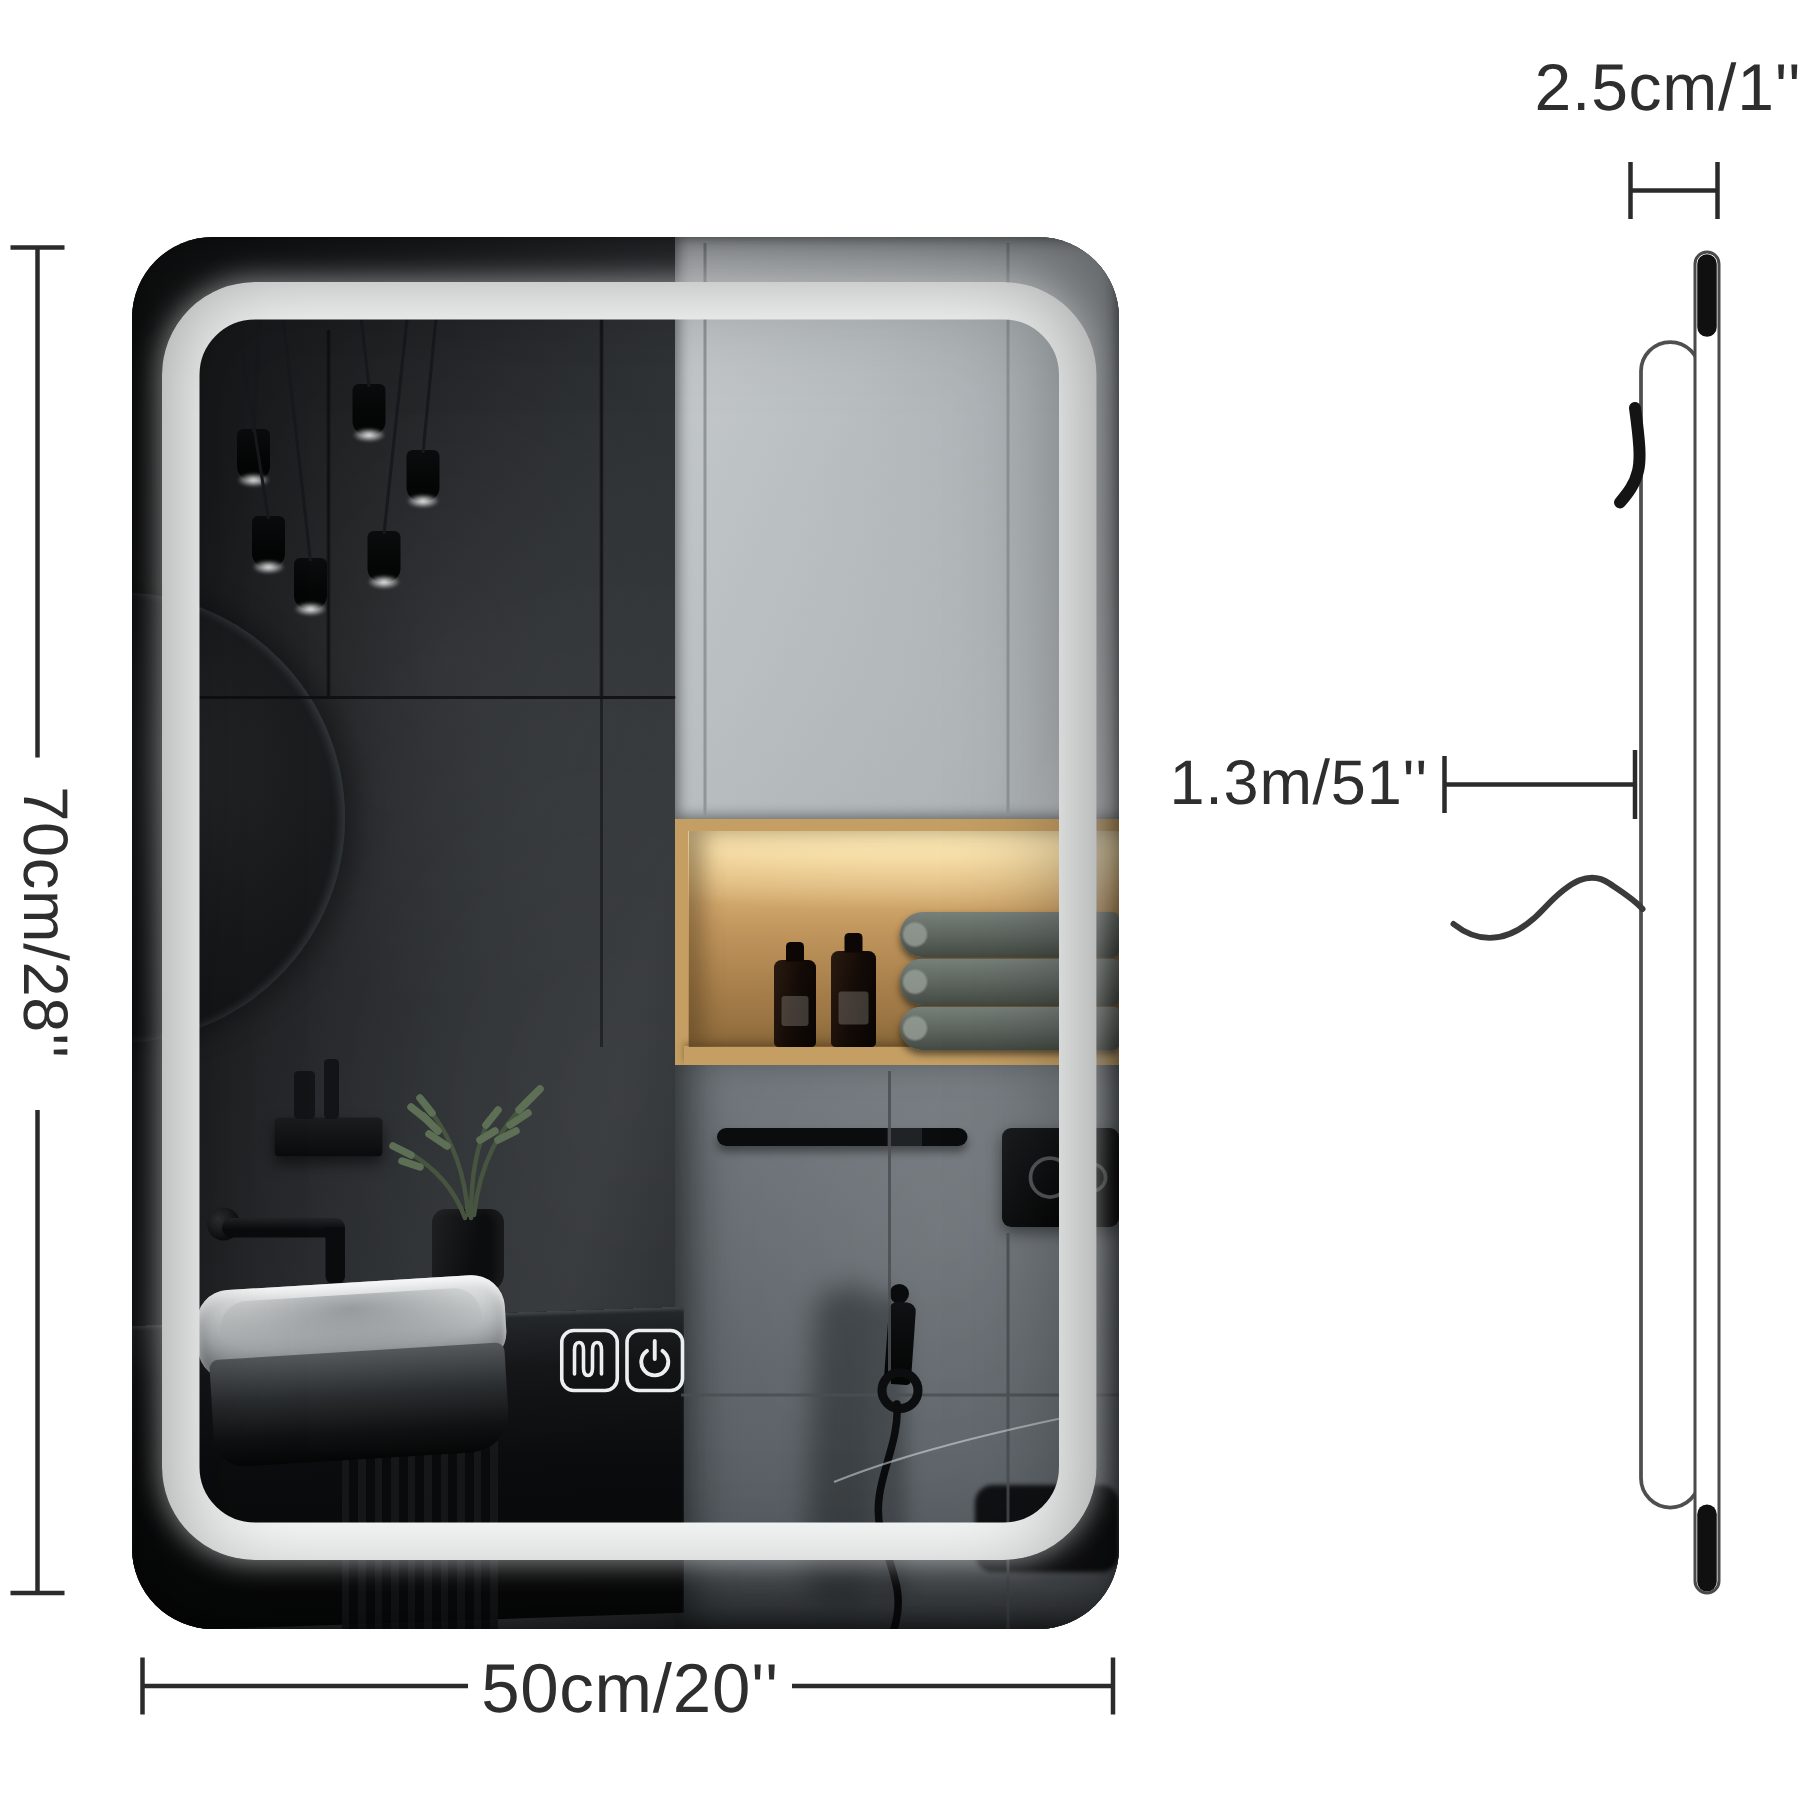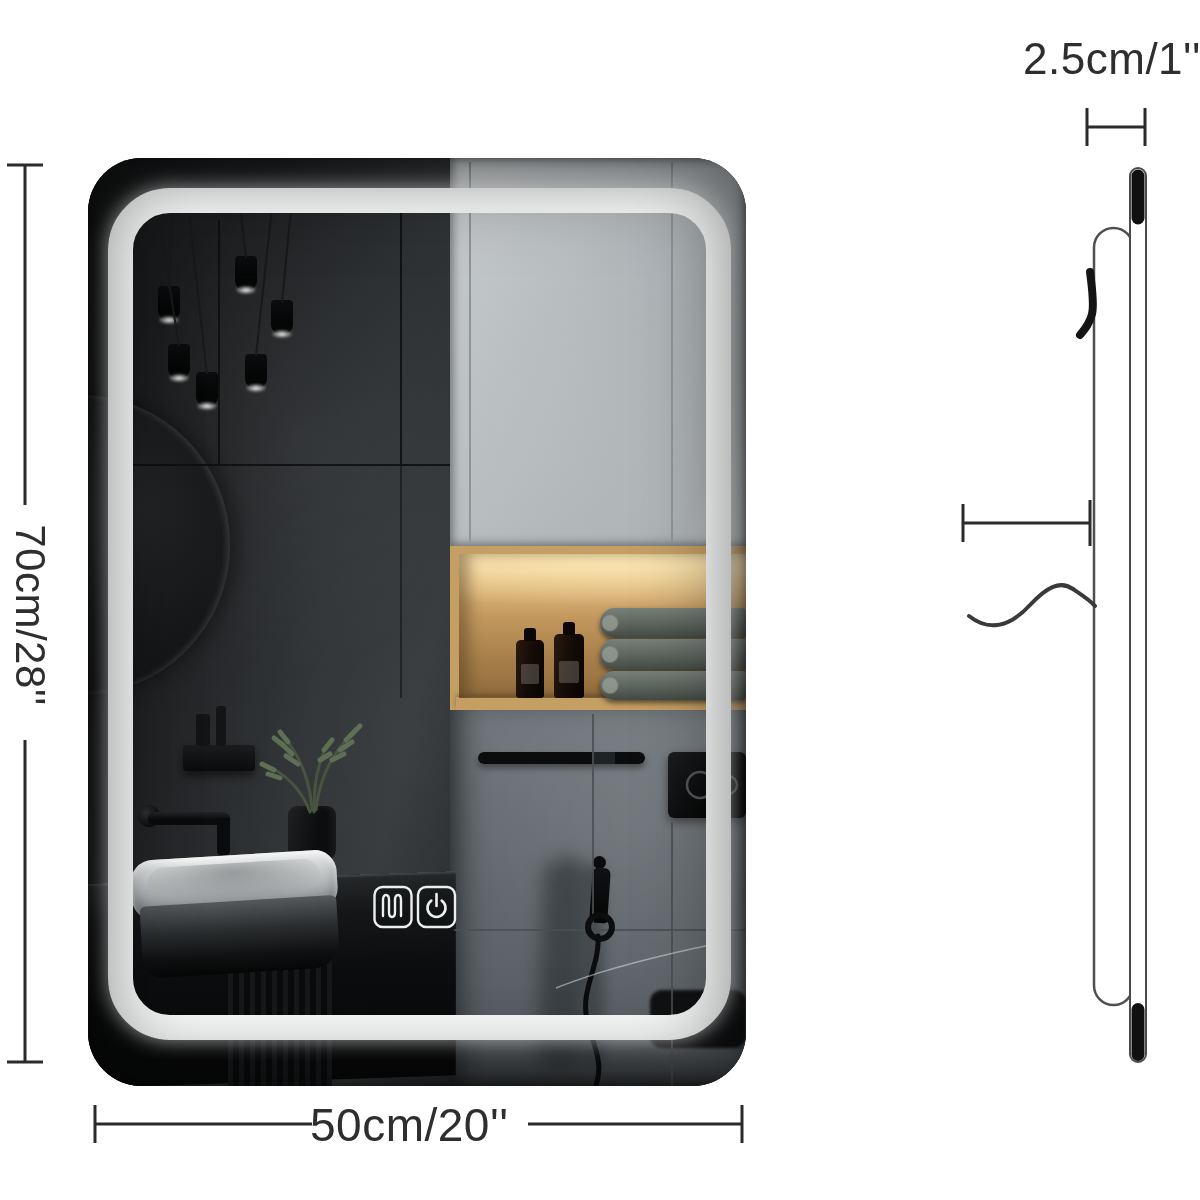--- a/index.html
+++ b/index.html
@@ -7,21 +7,21 @@
     position:relative;width:1200px;height:1200px;background:#ffffff;overflow:hidden;
     font-family:"Liberation Sans","DejaVu Sans",sans-serif;
   }
   .linework{position:absolute;left:0;top:0;width:1200px;height:1200px;}
   .dim-label{
     position:absolute;color:#2e2e2e;letter-spacing:.5px;white-space:nowrap;
     font-family:"Liberation Sans","DejaVu Sans",sans-serif;
   }
   .thickness-label{left:1002px;top:34px;width:220px;text-align:center;font-size:44px;}
   .height-label{left:30px;top:615px;transform:translate(-50%,-50%) rotate(90deg);font-size:42px;}
-  .width-label{left:310px;top:1098px;width:220px;text-align:left;font-size:46px;}
+  .width-label{left:310px;top:1098px;width:220px;text-align:center;font-size:46px;}
   .side-label{left:768px;top:498px;width:184px;text-align:right;font-size:42px;}
 
   
   .photo{
     position:absolute;left:88px;top:158px;width:658px;height:928px;
     background:#0a0b0c;border-radius:54px;overflow:hidden;
   }
   .photo *{position:absolute;}
   .wall{
     inset:0;
@@ -176,20 +176,21 @@
       <rect x="1130" y="168" width="16" height="894" rx="8" fill="#ffffff" stroke="#4a4a4a" stroke-width="2"></rect>
       <rect x="1131.5" y="169.5" width="13" height="55" rx="6.5" fill="#101010"></rect>
       <rect x="1131.5" y="1003" width="13" height="58" rx="6.5" fill="#101010"></rect>
       <path d="M969,616 C988,631 1009,628 1030,605 C1047,587 1060,580 1073,589 C1082,595 1090,600 1095,606" stroke="#3a3a3a" stroke-width="4" stroke-linecap="round" fill="none"></path>
     </g>
   </svg>
 
   <div class="dim-label thickness-label">2.5cm/1''</div>
   <div class="dim-label height-label">70cm/28''</div>
   <div class="dim-label width-label">50cm/20''</div>
+  <div class="dim-label side-label">1.3m/51''</div>
 
   <div class="photo">
     <div class="wall z1"></div>
     <div class="round-mirror z2"></div>
     <div class="cabinet z3"></div>
     <div class="niche z3">
       <div class="niche-inner"></div>
       <div class="niche-floor"></div>
     </div>
     <div class="bottle b1 z3"></div>

